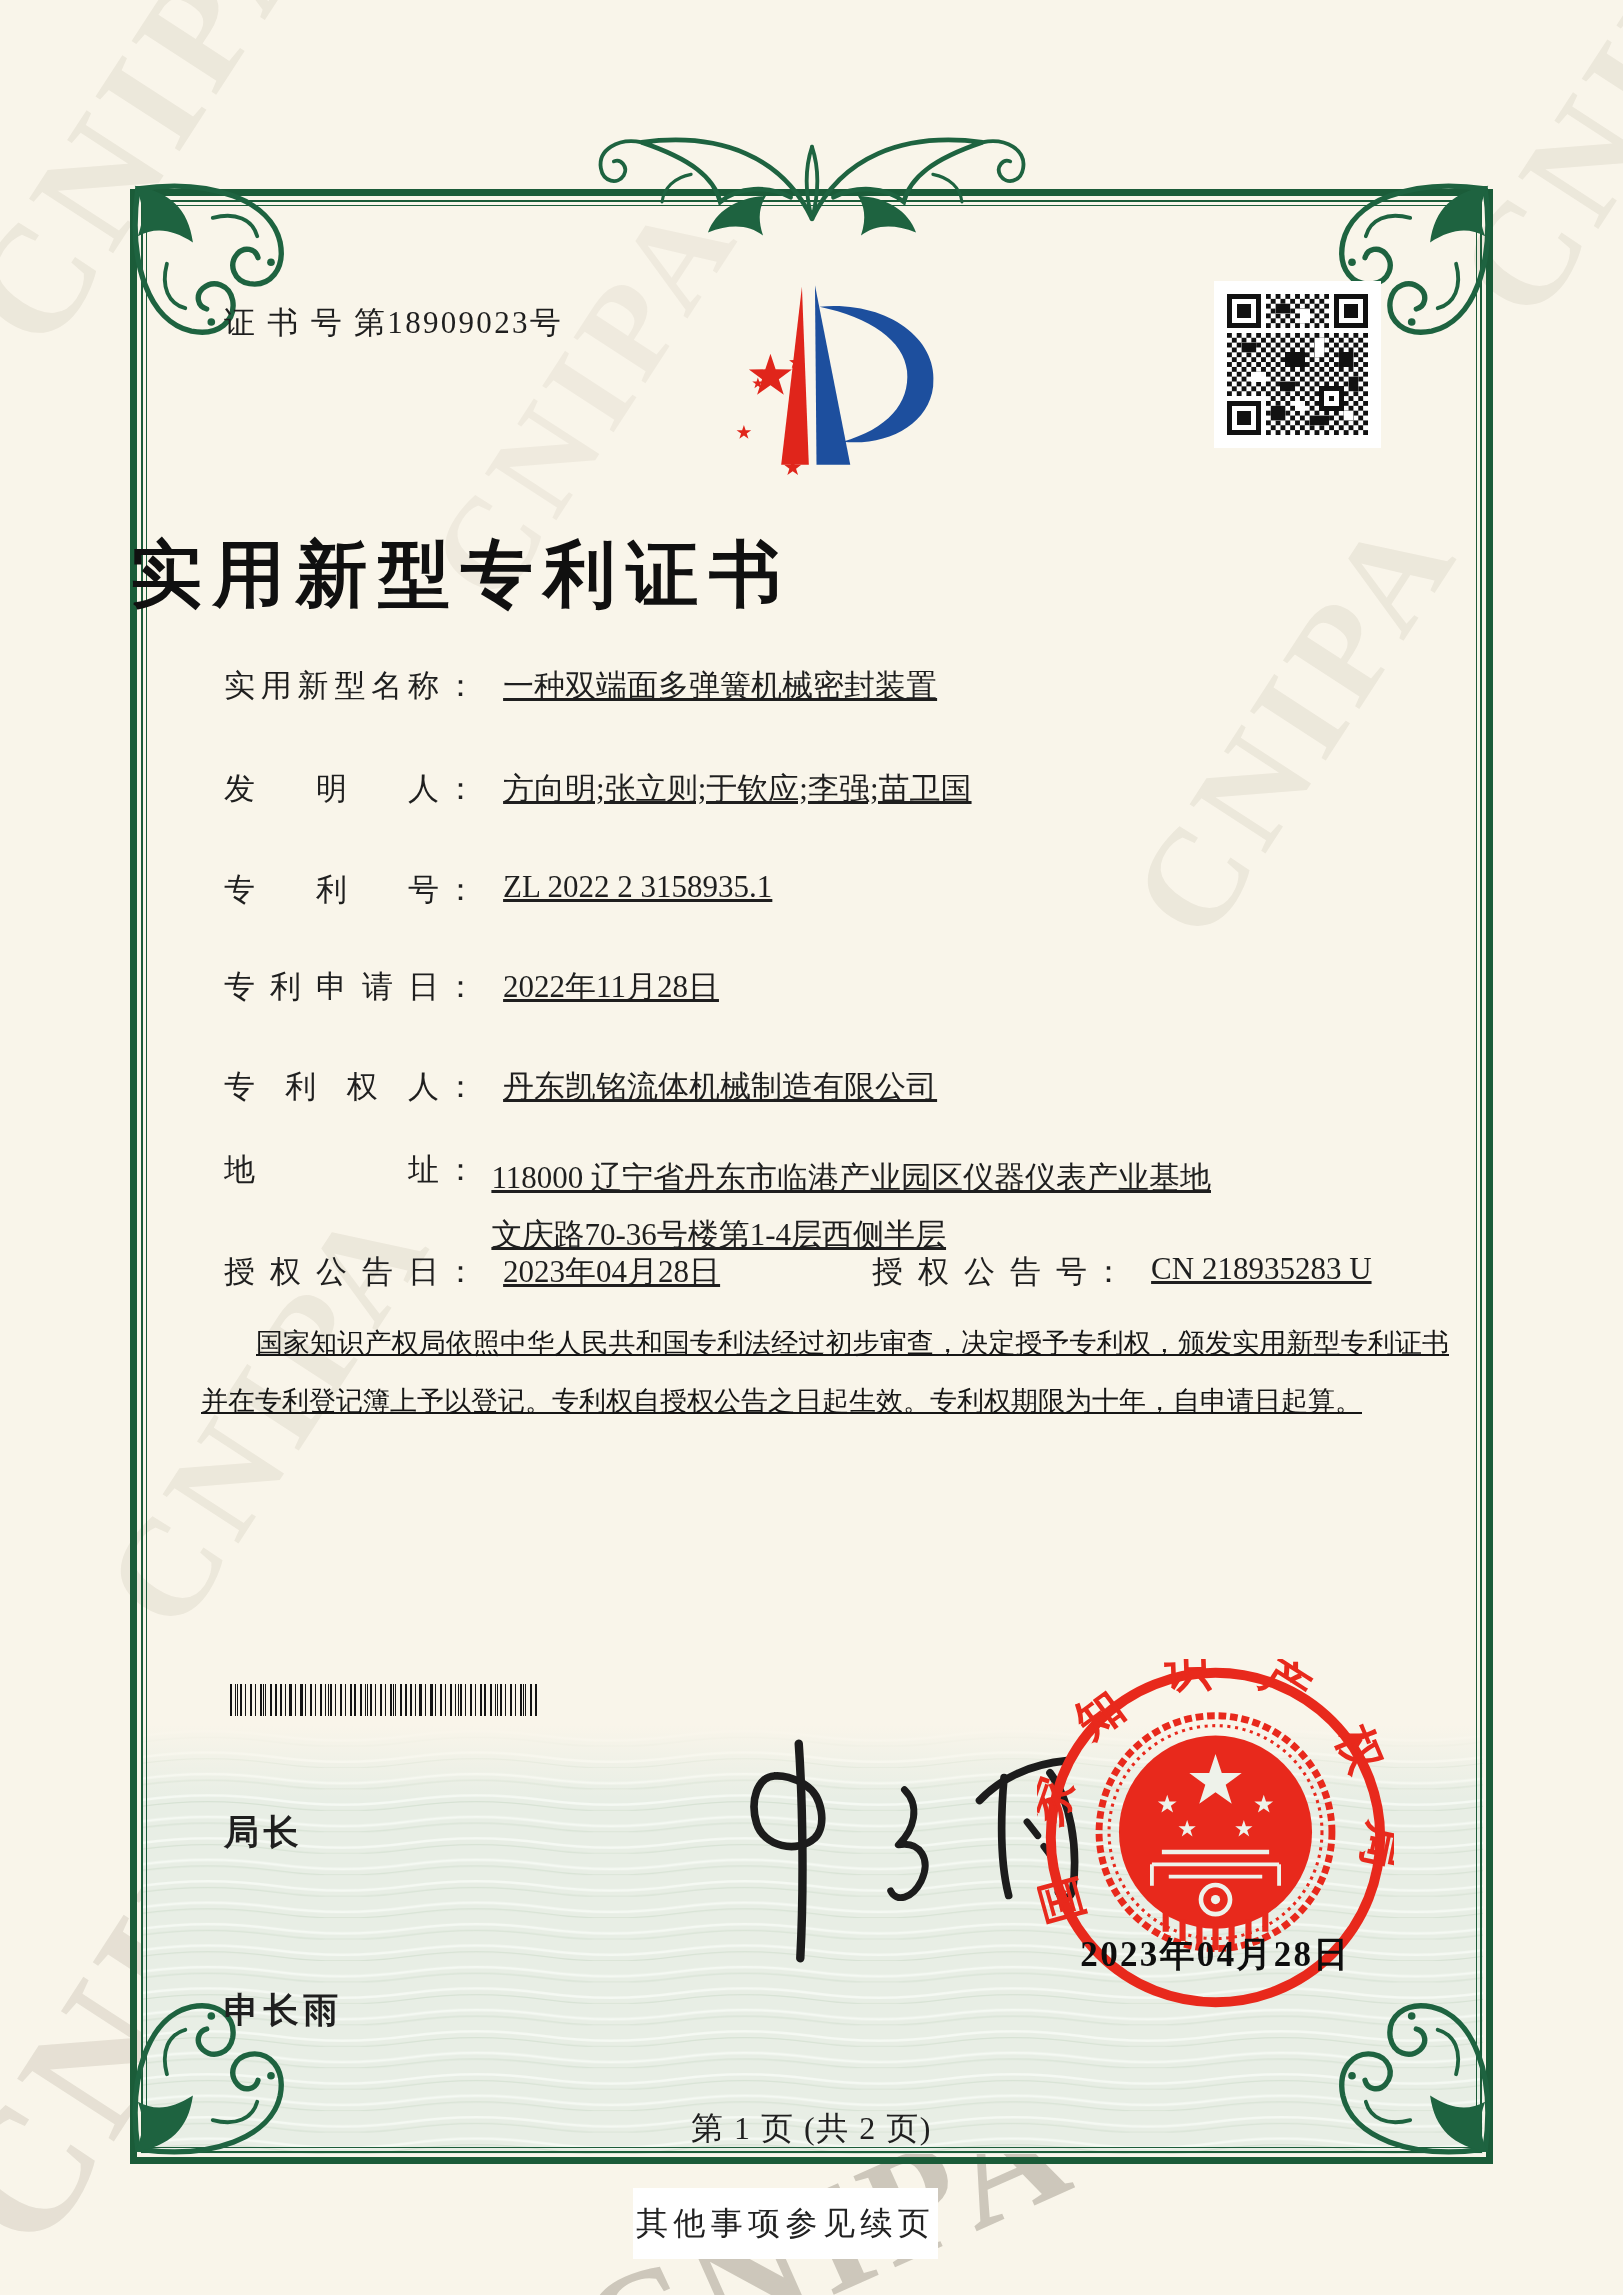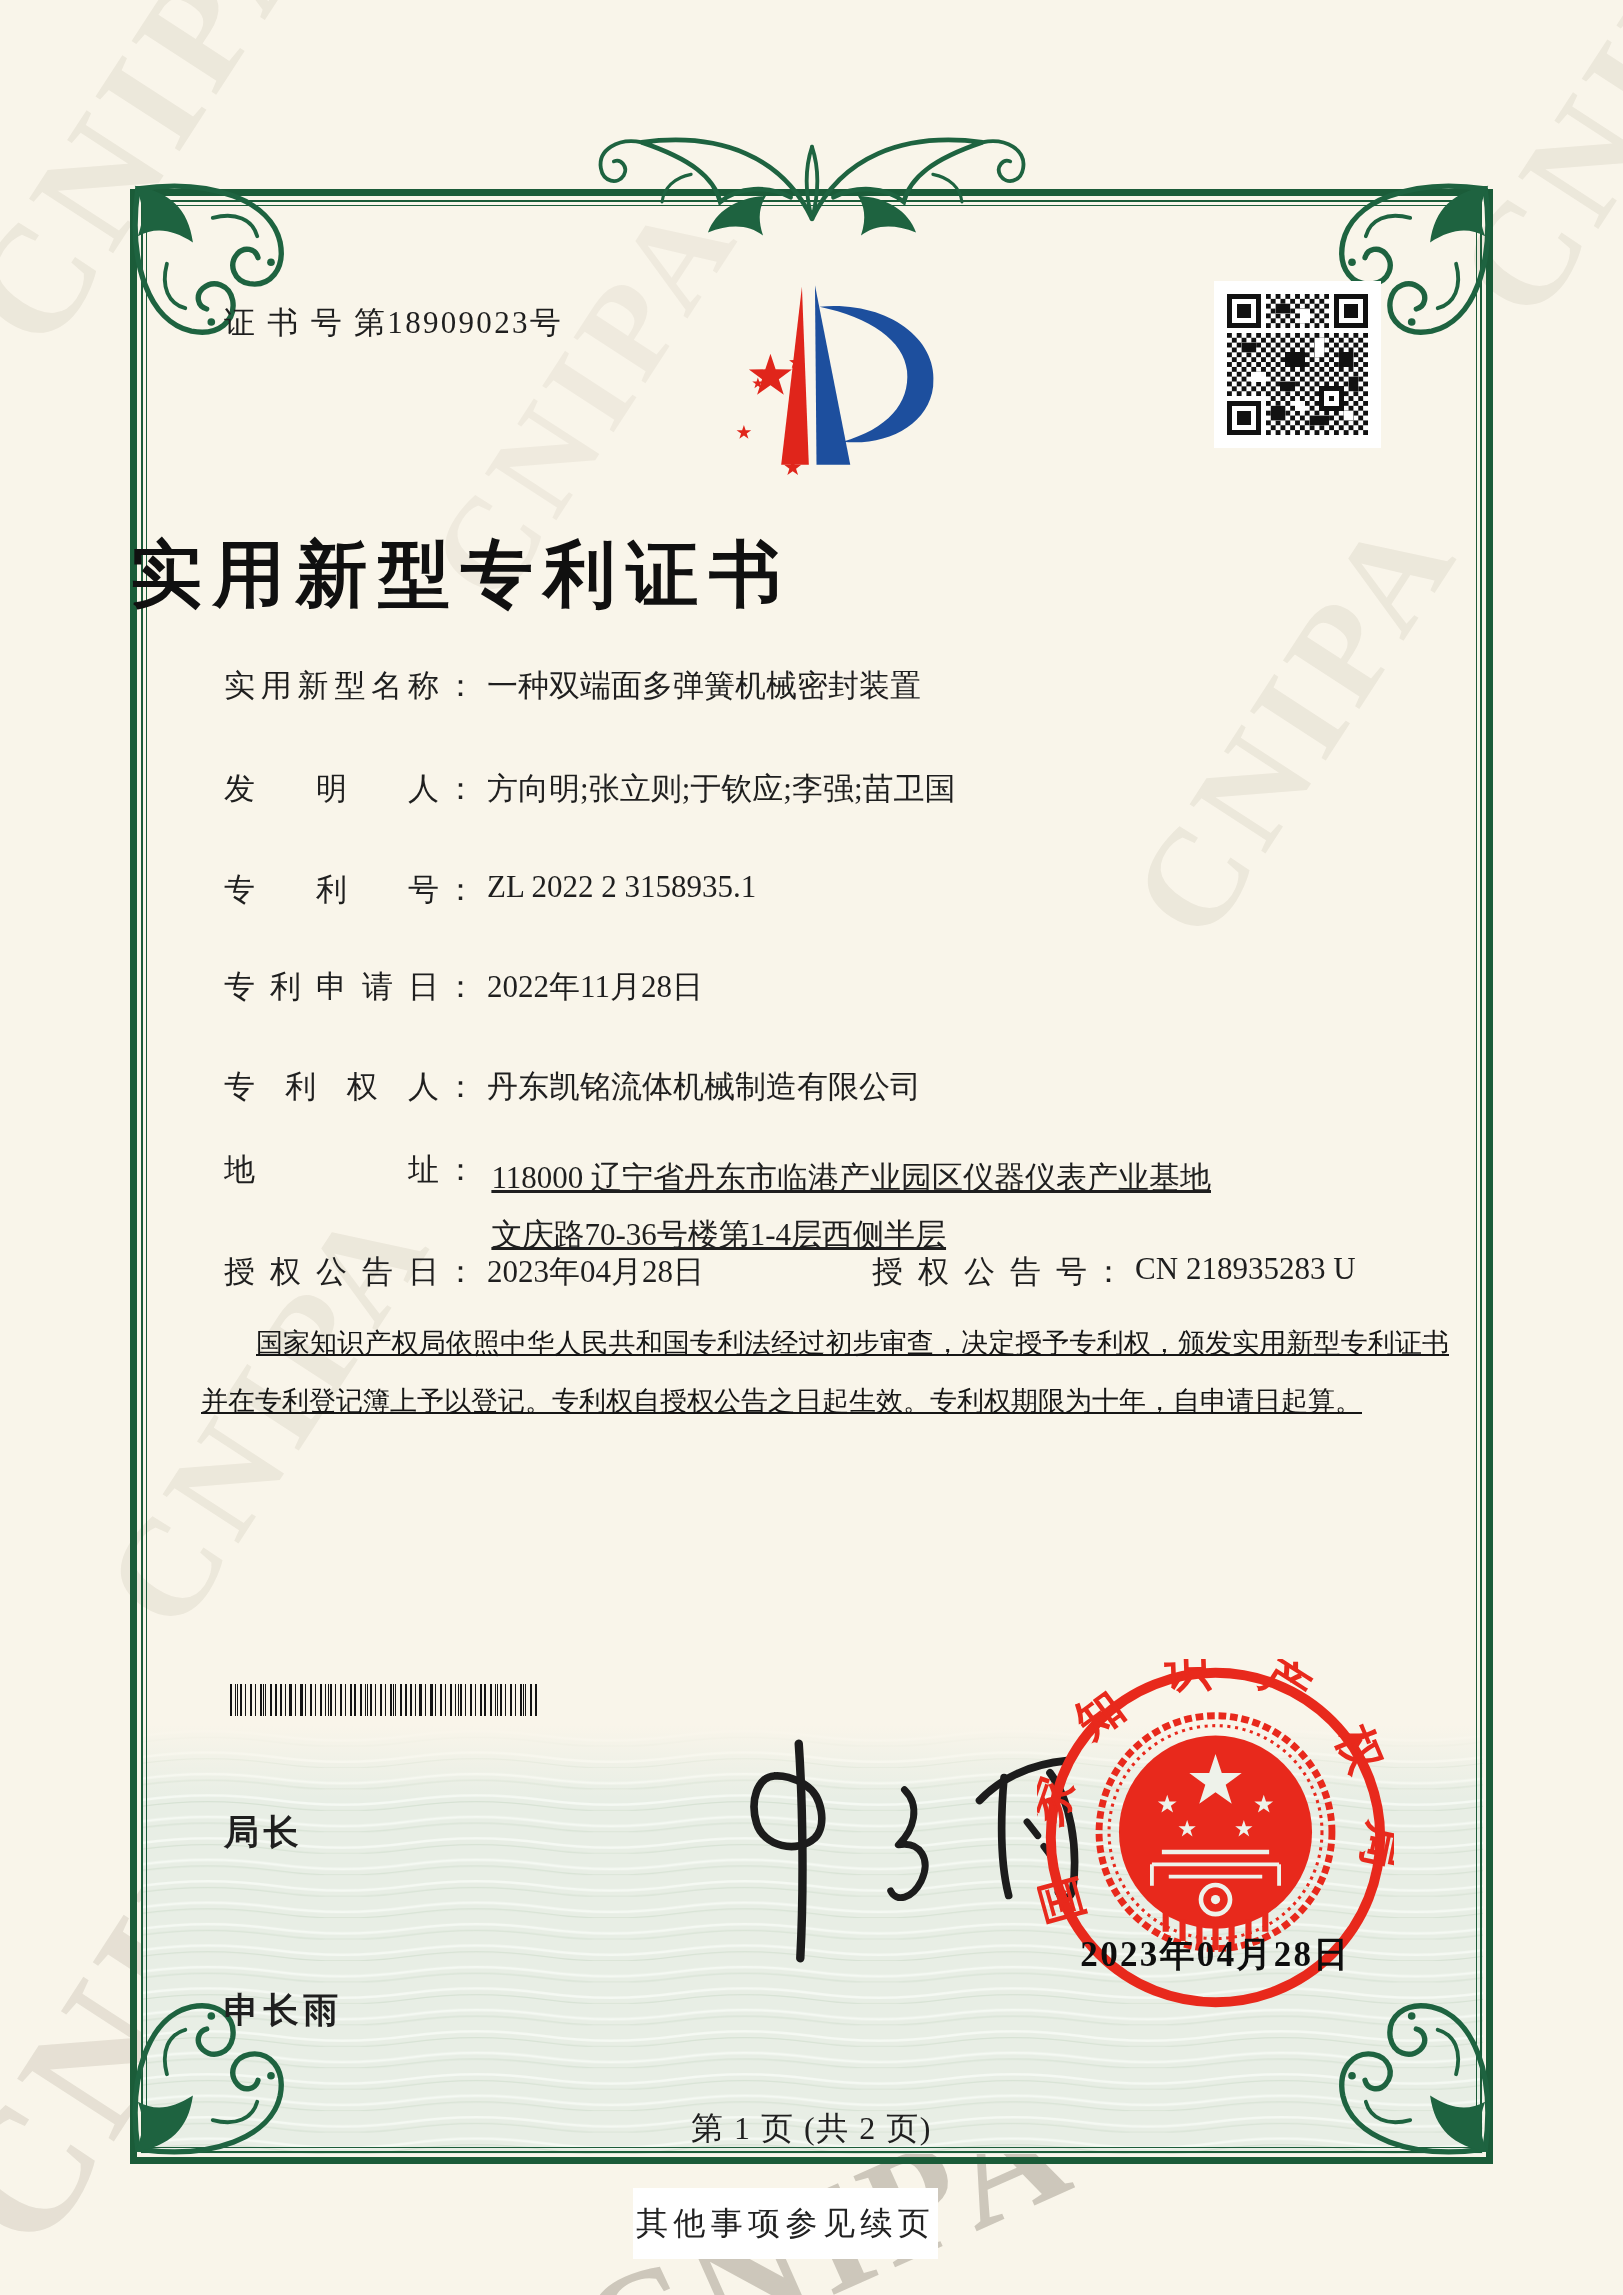--- a/index.html
+++ b/index.html
@@ -39,21 +39,21 @@
   .logo{position:absolute;left:686px;top:279px;width:261px;height:198px;z-index:5;}
   .qr-box{position:absolute;left:1214px;top:281px;width:167px;height:167px;background:#fff;z-index:5;}
   .qr{position:absolute;left:13px;top:13px;width:141px;height:141px;}
   .title{position:absolute;left:130px;top:527px;width:1580px;text-align:left;
       font-size:72px;font-weight:900;letter-spacing:10.7px;color:#101010;z-index:5;}
   
   .rows{position:absolute;left:224px;top:0;width:1273px;z-index:5;font-size:31px;}
   .row{position:absolute;left:0;white-space:nowrap;}
   .lbl{display:inline-block;width:215px;text-align:justify;text-align-last:justify;vertical-align:top;}
   .colon{margin-left:6.1px;vertical-align:top;}
-  .val{margin-left:11px;vertical-align:top;}
+  .val{margin-left:27px;vertical-align:top;text-decoration:underline;}
   .r-name{top:665px;} .r-inv{top:768px;} .r-pat{top:869px;} .r-fil{top:966px;}
   .r-own{top:1066px;} .r-addr{top:1149px;} .r-grant{top:1251px;}
   .addr-val{display:inline-block;margin-left:15.3px;white-space:normal;line-height:57px;vertical-align:top;text-decoration:underline;}
   .col2{position:absolute;left:648px;top:0;white-space:nowrap;}
   
   .body-text{position:absolute;left:193px;top:1306px;width:1264px;z-index:5;
       font-size:27px;line-height:58px;text-align:justify;color:#161616;}
   .body-text p{margin:8px;text-indent:55px;text-decoration:underline;}
   .body-text p + p{margin-top:7.7px;}
   

